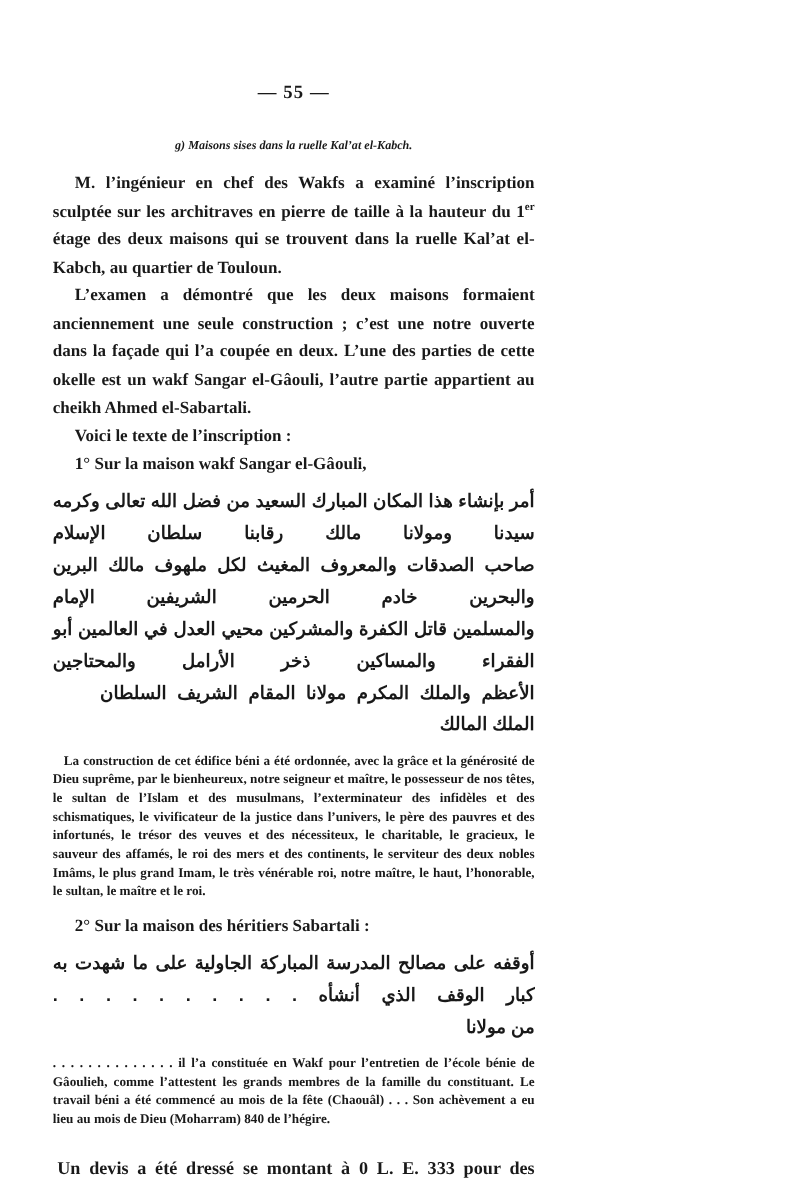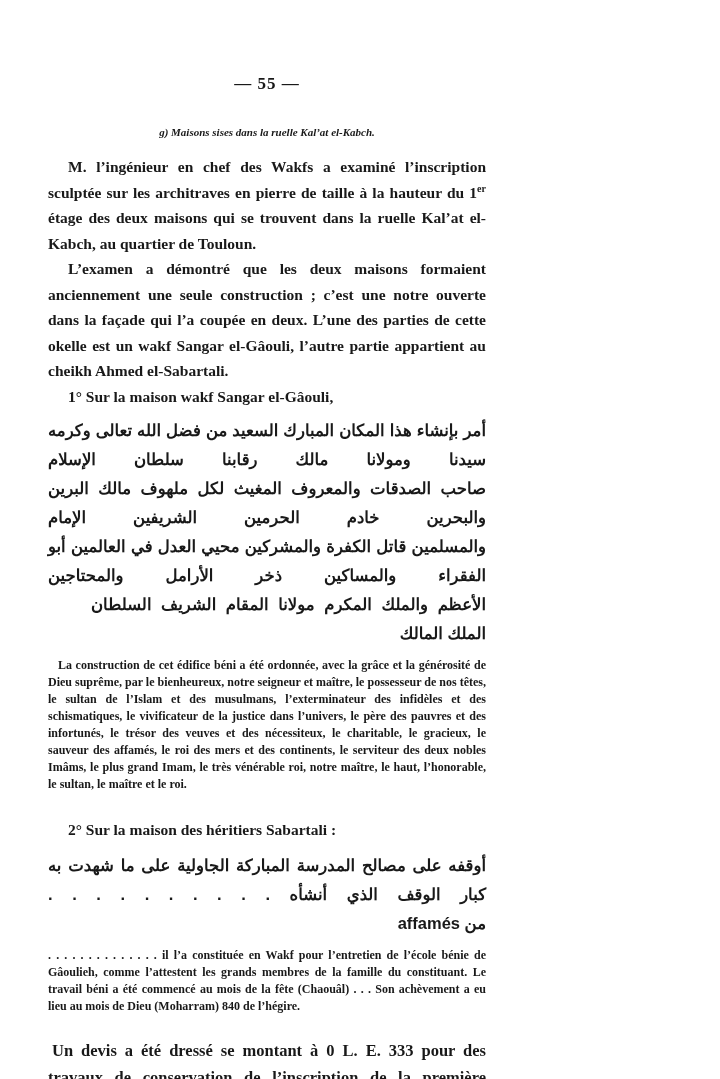--- a/index.html
+++ b/index.html
@@ -47,21 +47,21 @@
   .ar-line.last{
     text-align-last:right;
     margin-left:43px;
   }
   .sp{
     font-size:12px;
     line-height:17px;
     text-align:justify;
   }
   .sp.indent{text-indent:10px;}
-  .item2{margin-top:24px;}
+  .item2{margin-top:10px;}
   .arabic.second{margin-top:8px;}
   .closing{
     font-size:16.5px;
     line-height:27px;
     text-align:justify;
     text-indent:4px;
     margin-top:22px;
   }
   sup{font-size:10px;line-height:0;}
 </style>
@@ -71,36 +71,37 @@
 <div class="page">
 
   <div class="pagenum">— 55 —</div>
 
   <div class="heading">g) Maisons sises dans la ruelle Kal’at el-Kabch.</div>
 
   <p class="bp"><span>M. l’ingénieur en chef des Wakfs a examiné l’inscription sculptée sur les architraves en pierre de taille à la hauteur du 1</span><sup>er</sup><span> étage des deux maisons qui se trouvent dans la ruelle Kal’at el-Kabch, au quartier de Touloun.</span></p>
 
   <p class="bp">L’examen a démontré que les deux maisons formaient anciennement une seule construction ; c’est une notre ouverte dans la façade qui l’a coupée en deux. L’une des parties de cette okelle est un wakf Sangar el-Gâouli, l’autre partie appartient au cheikh Ahmed el-Sabartali.</p>
 
+  <p class="bp">Voici le texte de l’inscription :</p>
 
   <p class="bp">1° Sur la maison wakf Sangar el-Gâouli,</p>
 
   <div class="arabic">
     <div class="ar-line">أمر بإنشاء هذا المكان المبارك السعيد من فضل الله تعالى وكرمه سيدنا ومولانا مالك رقابنا سلطان الإسلام</div>
     <div class="ar-line">صاحب الصدقات والمعروف المغيث لكل ملهوف مالك البرين والبحرين خادم الحرمين الشريفين الإمام</div>
     <div class="ar-line">والمسلمين قاتل الكفرة والمشركين محيي العدل في العالمين أبو الفقراء والمساكين ذخر الأرامل والمحتاجين</div>
     <div class="ar-line last">الأعظم والملك المكرم مولانا المقام الشريف السلطان الملك المالك</div>
   </div>
 
   <p class="sp indent">La construction de cet édifice béni a été ordonnée, avec la grâce et la générosité de Dieu suprême, par le bienheureux, notre seigneur et maître, le possesseur de nos têtes, le sultan de l’Islam et des musulmans, l’exterminateur des infidèles et des schismatiques, le vivificateur de la justice dans l’univers, le père des pauvres et des infortunés, le trésor des veuves et des nécessiteux, le charitable, le gracieux, le sauveur des affamés, le roi des mers et des continents, le serviteur des deux nobles Imâms, le plus grand Imam, le très vénérable roi, notre maître, le haut, l’honorable, le sultan, le maître et le roi.</p>
 
   <p class="bp item2">2° Sur la maison des héritiers Sabartali :</p>
 
   <div class="arabic second">
     <div class="ar-line">أوقفه على مصالح المدرسة المباركة الجاولية على ما شهدت به كبار الوقف الذي أنشأه . . . . . . . . . .</div>
-    <div class="ar-line last">من affamés</div>
+    <div class="ar-line last">من مولانا</div>
   </div>
 
   <p class="sp">. . . . . . . . . . . . . . il l’a constituée en Wakf pour l’entretien de l’école bénie de Gâoulieh, comme l’attestent les grands membres de la famille du constituant. Le travail béni a été commencé au mois de la fête (Chaouâl) . . . Son achèvement a eu lieu au mois de Dieu (Moharram) 840 de l’hégire.</p>
 
   <p class="closing">Un devis a été dressé se montant à 0 L. E. 333 pour des travaux de conservation de l’inscription de la première maison.</p>
 
 </div>
 
 </body></html>

